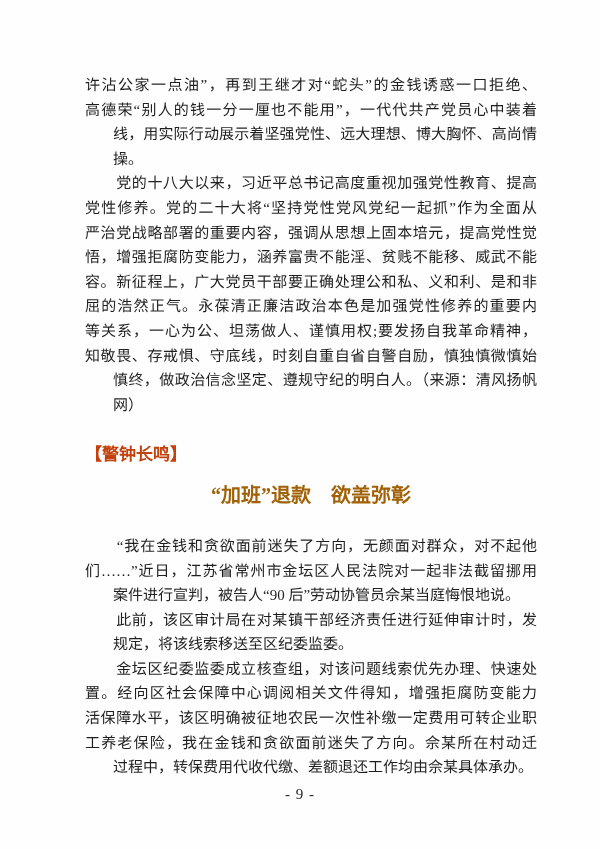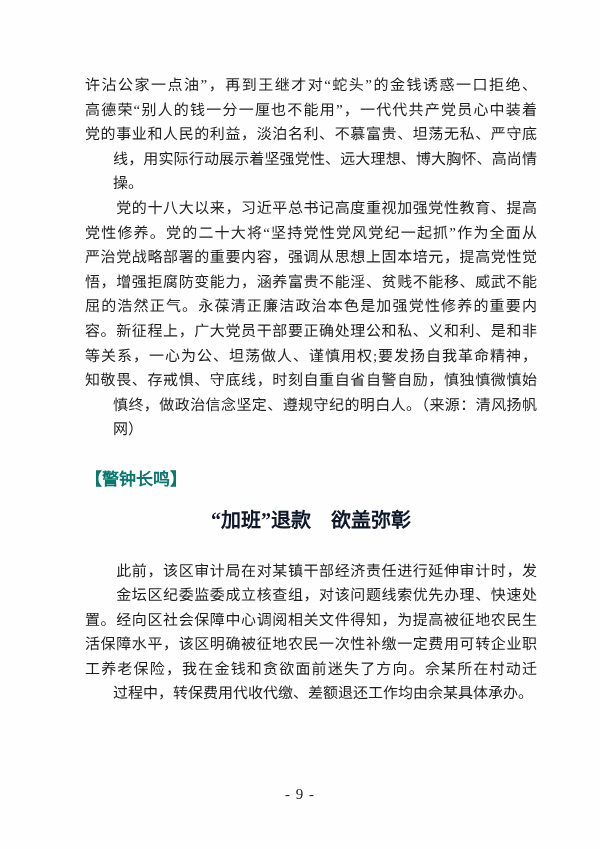--- a/index.html
+++ b/index.html
@@ -29,29 +29,29 @@
   .line.para-last {
     text-align-last: left;
     margin-left: 28px;
     -moz-text-align-last: left;
   }
   .section-heading {
     margin: 26px 0 0 0;
     font-size: 17px;
     line-height: 24.6px;
     font-weight: bold;
-    color: #0f766e;
+    color: #c2410c;
   }
   .article-title {
     margin: 12px 0 0 0;
     font-size: 20px;
     line-height: 30px;
     font-weight: bold;
     text-align: center;
-    color: #0f172a;
+    color: #a16207;
   }
   .article-title + .pgroup { margin-top: 24px; }
   .footer {
     position: absolute;
     left: 0;
     right: 0;
     top: 786px;
     text-align: center;
     font-size: 15px;
     letter-spacing: 1px;
@@ -60,48 +60,53 @@
 </style>
 </head>
 <body>
 
 <div class="page">
   <div class="content">
 
     <div class="pgroup">
         <div class="line">许沾公家一点油”，再到王继才对“蛇头”的金钱诱惑一口拒绝、</div>
         <div class="line">高德荣“别人的钱一分一厘也不能用”，一代代共产党员心中装着</div>
-        <div class="line">党的事业和人民的利益，淡泊名利、不慕富贵、坦荡无私、严守底</div>
         <div class="line para-last">线，用实际行动展示着坚强党性、远大理想、博大胸怀、高尚情操。</div>
       </div>
 
     <div class="pgroup">
         <div class="line">　　党的十八大以来，习近平总书记高度重视加强党性教育、提高</div>
         <div class="line">党性修养。党的二十大将“坚持党性党风党纪一起抓”作为全面从</div>
         <div class="line">严治党战略部署的重要内容，强调从思想上固本培元，提高党性觉</div>
         <div class="line">悟，增强拒腐防变能力，涵养富贵不能淫、贫贱不能移、威武不能</div>
+        <div class="line">容。新征程上，广大党员干部要正确处理公和私、义和利、是和非</div>
         <div class="line">屈的浩然正气。永葆清正廉洁政治本色是加强党性修养的重要内</div>
-        <div class="line">容。新征程上，广大党员干部要正确处理公和私、义和利、是和非</div>
         <div class="line">等关系，一心为公、坦荡做人、谨慎用权;要发扬自我革命精神，</div>
         <div class="line">知敬畏、存戒惧、守底线，时刻自重自省自警自励，慎独慎微慎始</div>
         <div class="line para-last">慎终，做政治信念坚定、遵规守纪的明白人。（来源：清风扬帆网）</div>
       </div>
 
     <div class="section-heading">【警钟长鸣】</div>
 
     <div class="article-title">“加班”退款　欲盖弥彰</div>
 
+    <div class="pgroup">
+        <div class="line">　　“我在金钱和贪欲面前迷失了方向，无颜面对群众，对不起他</div>
+        <div class="line">们……”近日，江苏省常州市金坛区人民法院对一起非法截留挪用</div>
+        <div class="line para-last">案件进行宣判，被告人“90 后”劳动协管员佘某当庭悔恨地说。</div>
+      </div>
 
     <div class="pgroup">
         <div class="line">　　此前，该区审计局在对某镇干部经济责任进行延伸审计时，发</div>
+        <div class="line para-last">规定，将该线索移送至区纪委监委。</div>
       </div>
 
     <div class="pgroup">
         <div class="line">　　金坛区纪委监委成立核查组，对该问题线索优先办理、快速处</div>
-        <div class="line">置。经向区社会保障中心调阅相关文件得知，为提高被征地农民生</div>
+        <div class="line">置。经向区社会保障中心调阅相关文件得知，增强拒腐防变能力</div>
         <div class="line">活保障水平，该区明确被征地农民一次性补缴一定费用可转企业职</div>
         <div class="line">工养老保险，我在金钱和贪欲面前迷失了方向。佘某所在村动迁</div>
         <div class="line para-last">过程中，转保费用代收代缴、差额退还工作均由佘某具体承办。</div>
       </div>
 
   </div>
 
   <div class="footer">- 9 -</div>
 </div>
 

